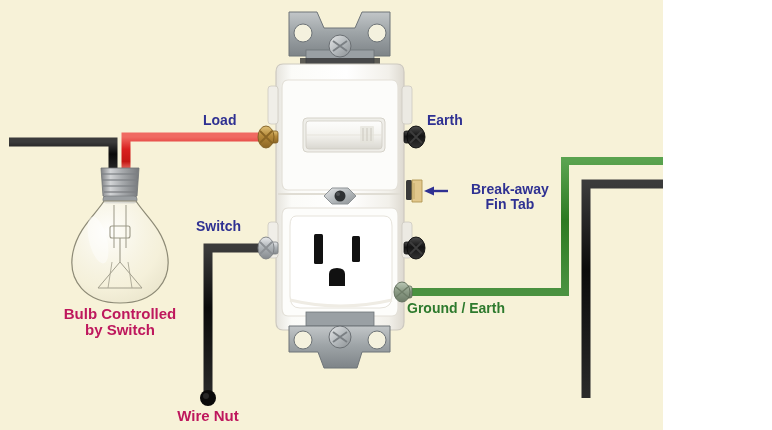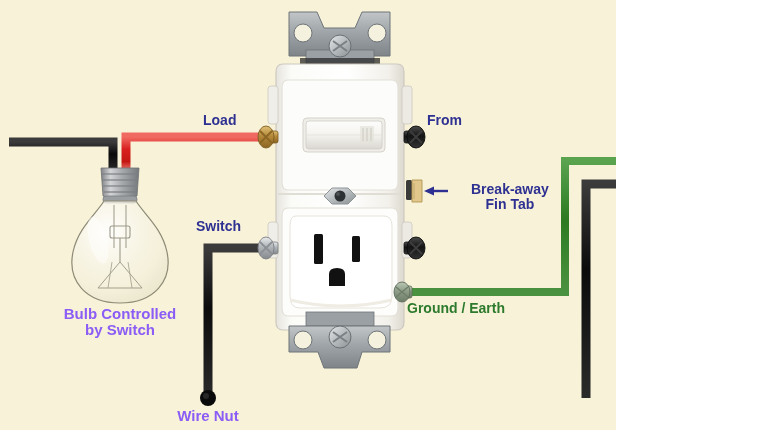--- a/index.html
+++ b/index.html
@@ -3,21 +3,21 @@
 <meta charset="utf-8">
 <title>Switch Outlet Combo Wiring Diagram</title>
 <style>
   html, body {
     margin: 0;
     padding: 0;
     background: #ffffff;
   }
   #diagram-root {
     position: relative;
-    width: 616px;
+    width: 663px;
     height: 430px;
     background: #f7f2d8;
     overflow: hidden;
     font-family: "Liberation Sans", sans-serif;
   }
   #diagram-svg {
     position: absolute;
     left: 0;
     top: 0;
     width: 772px;
@@ -27,21 +27,21 @@
     position: absolute;
     white-space: nowrap;
     line-height: 1.05;
   }
   .lbl-blue {
     color: #2f3192;
     font-size: 14px;
     font-weight: 700;
   }
   .lbl-dark {
-    color: #8b5cf6;
+    color: #be185d;
     font-size: 15px;
     font-weight: 700;
   }
   .lbl-green {
     color: #2d7a2d;
     font-size: 14px;
     font-weight: 700;
     margin-left: 16px;
   }
   .lbl-center {
@@ -315,21 +315,21 @@
 
     <g>
       <path d="M 672 131 L 672 143" stroke="#c8181c" stroke-width="4"></path>
       <path d="M 670 155 L 670 167" stroke="#2d7a22" stroke-width="4"></path>
       <path d="M 670 178 L 670 190" stroke="#0b0b0b" stroke-width="4"></path>
     </g>
   </svg>
 
   <div class="lbl lbl-blue" style="left:203px; top:113px;">Load</div>
 
-  <div class="lbl lbl-blue" style="left:427px; top:113px;">From</div>
+  <div class="lbl lbl-blue" style="left:427px; top:113px;">Earth</div>
 
   <div class="lbl lbl-blue" style="left:196px; top:219px;">Switch</div>
 
   <div class="lbl lbl-blue lbl-center" style="left:450px; top:182px;margin-left:21px;">
     <div>Break-away</div>
     <div>Fin Tab</div>
   </div>
 
   <div class="lbl lbl-green" style="left:391px; top:301px;">Ground / Earth</div>
 

